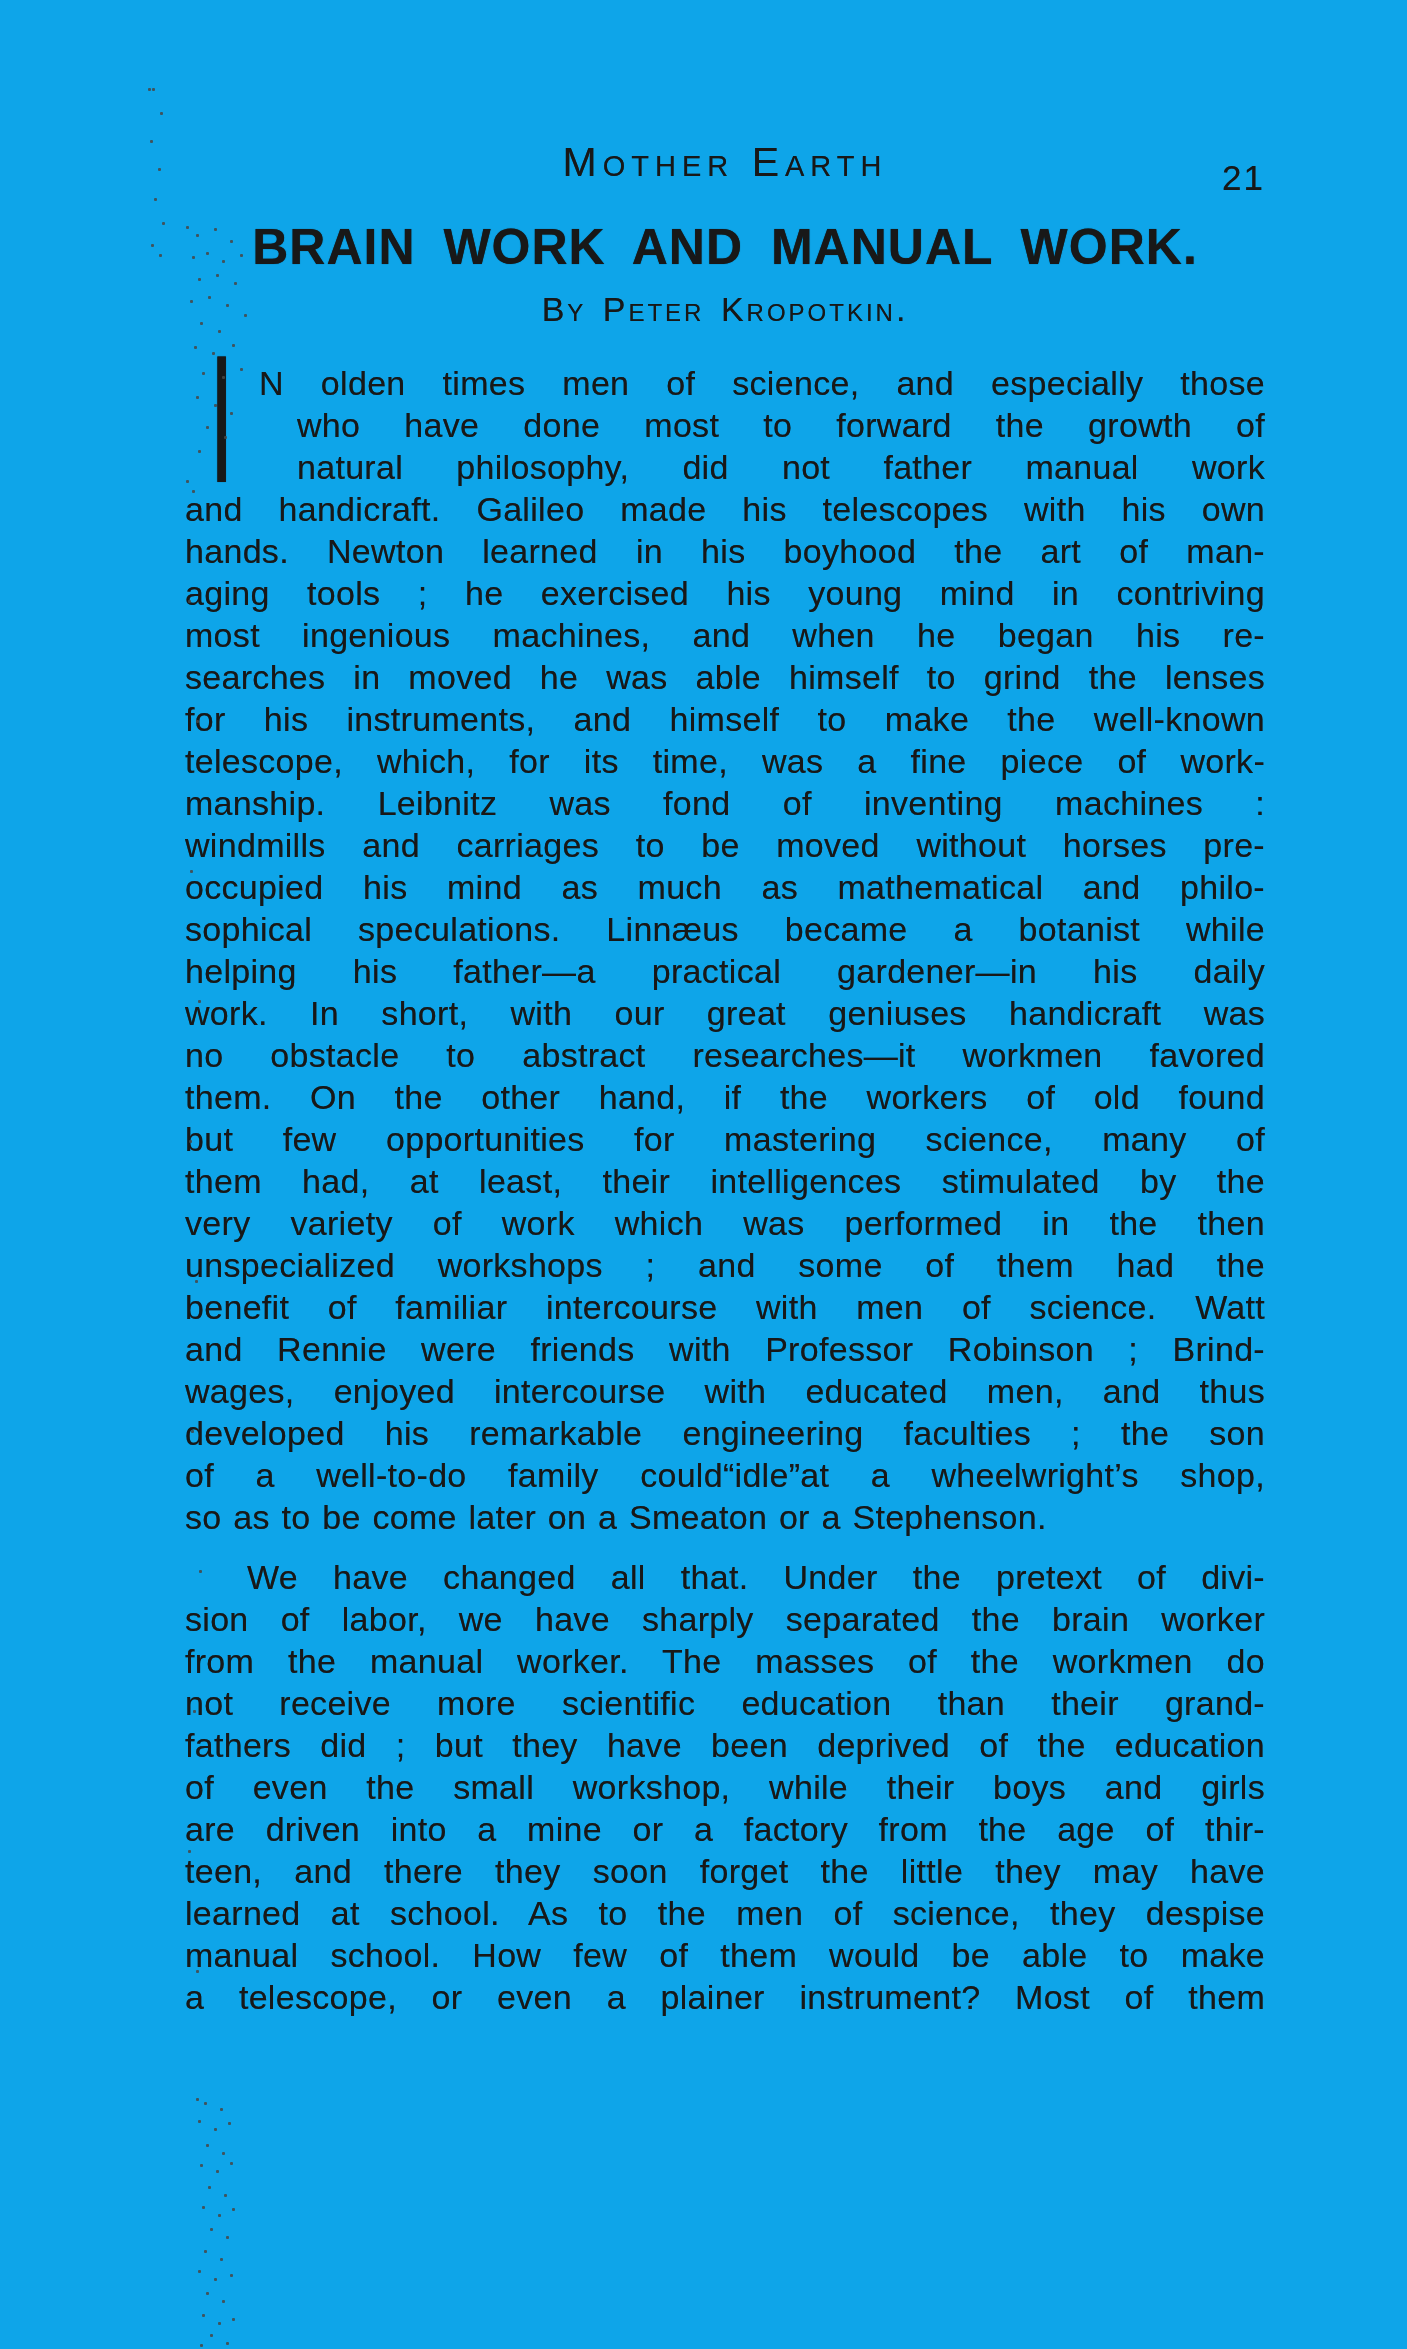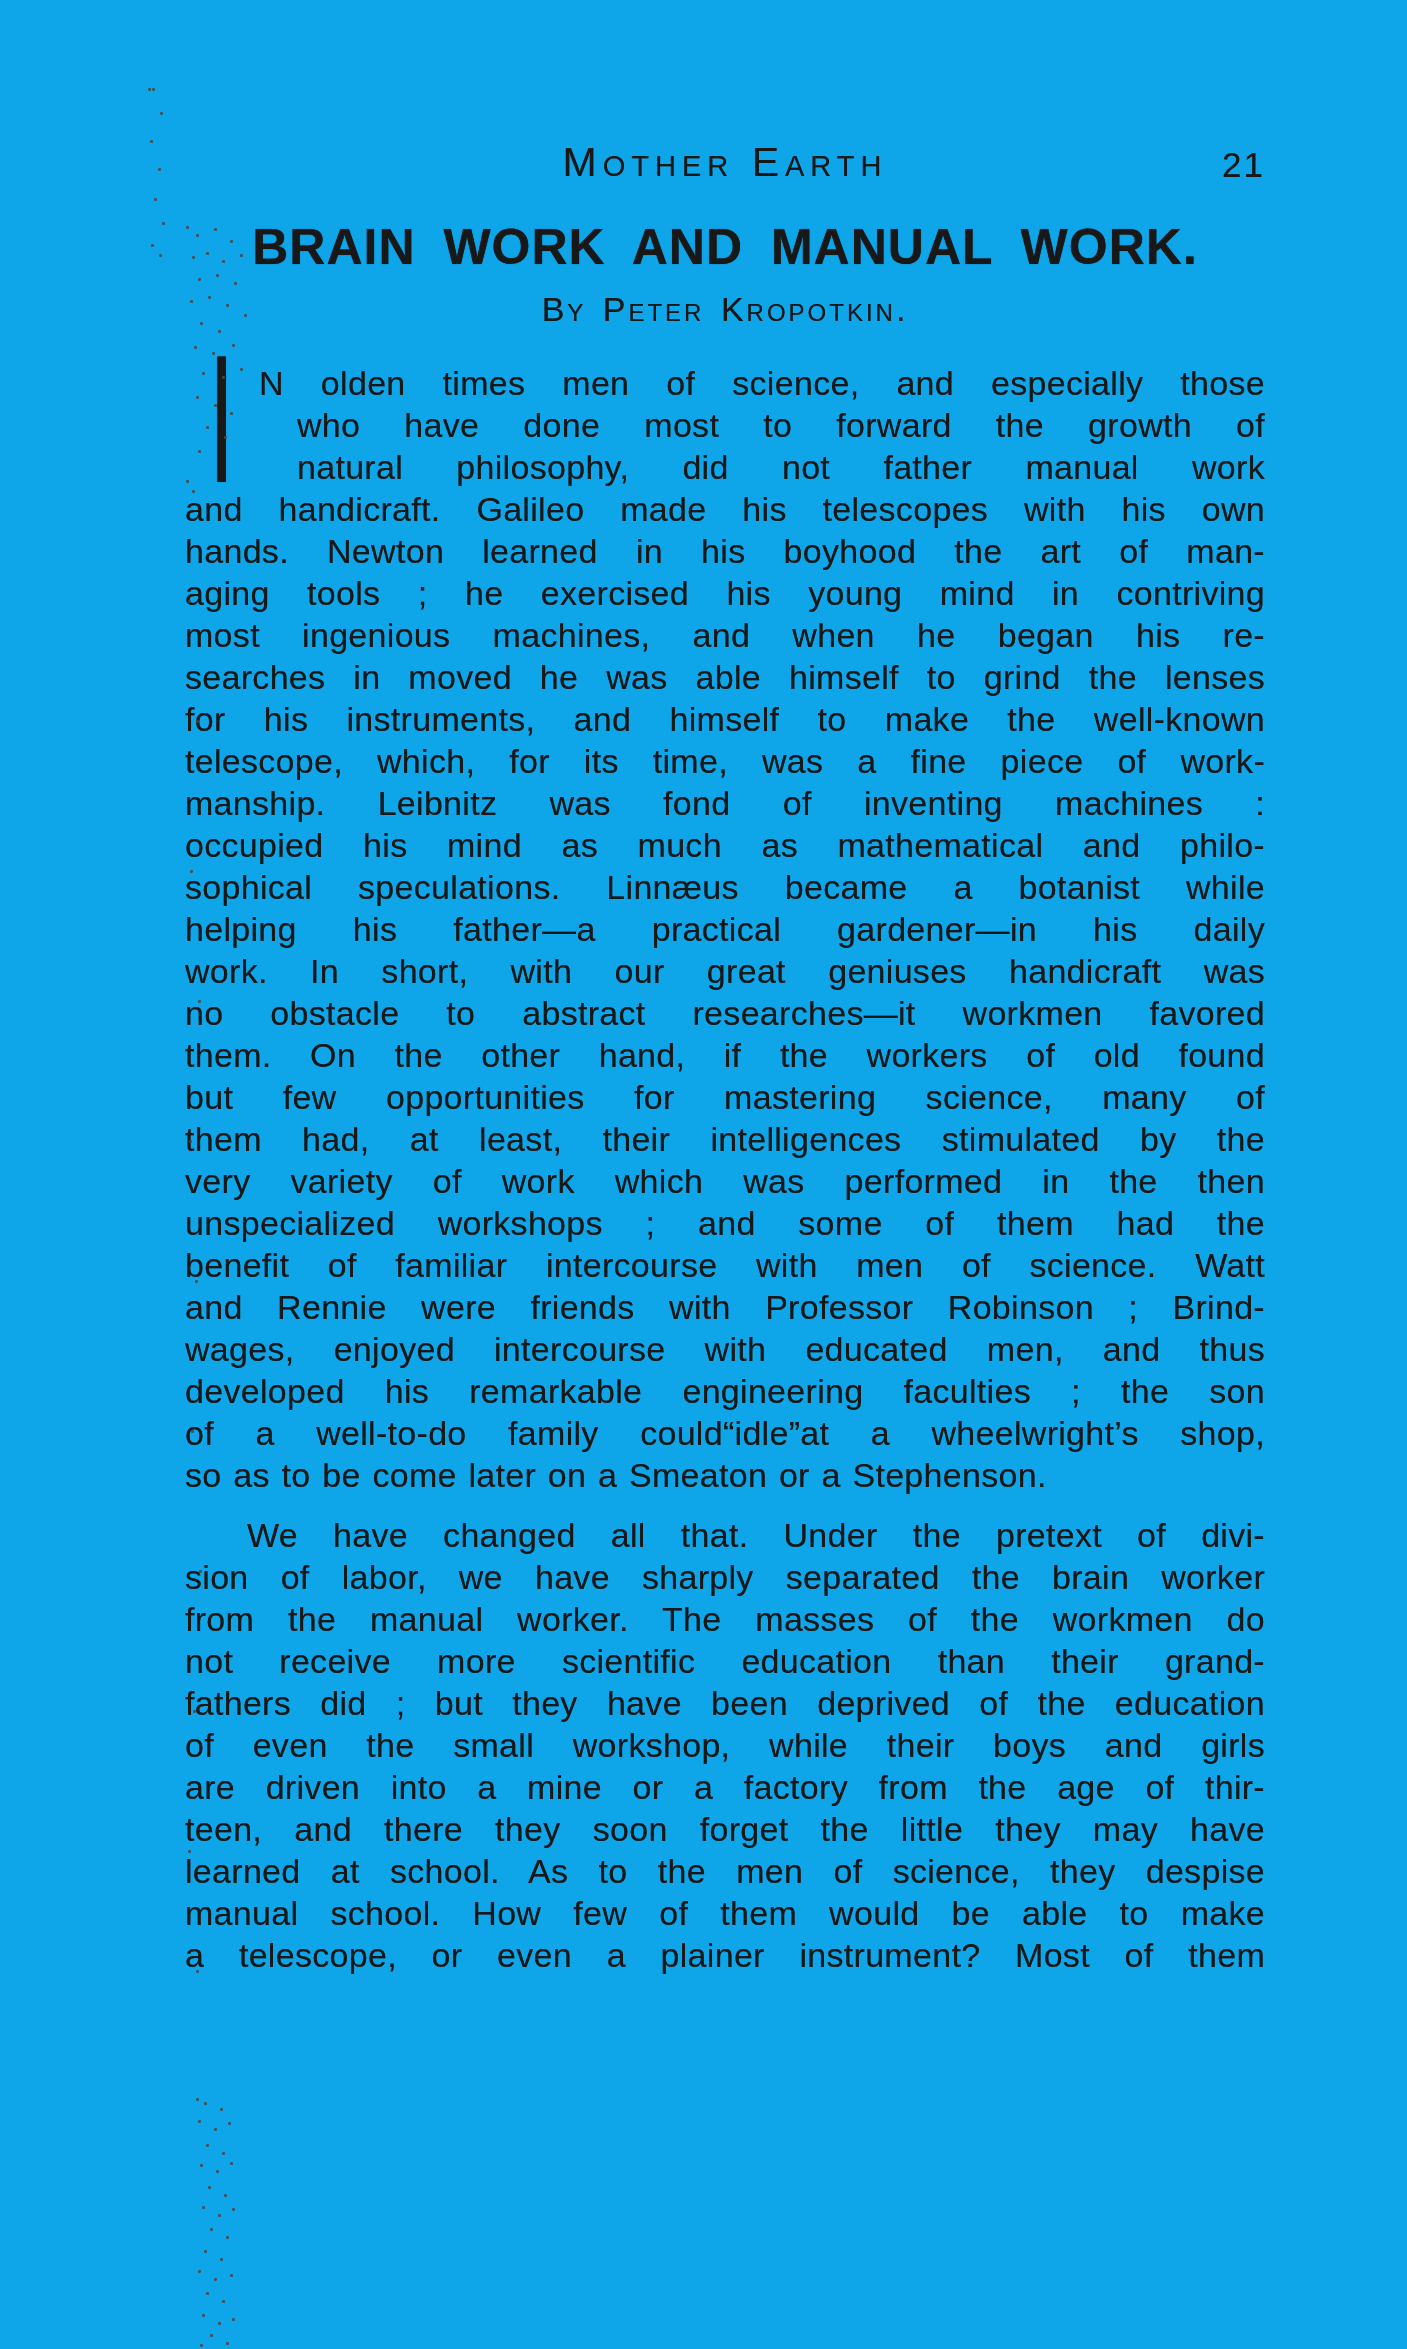--- a/index.html
+++ b/index.html
@@ -12,21 +12,21 @@
     font-family: Liberation Sans, sans-serif;
     color: #181818;
   }
   .journal-title {
     position: absolute; top: 138px; left: 185px; width: 1080px;
     text-align: center; font-size: 41px; line-height: 48px;
     font-variant: small-caps; letter-spacing: 6px;
     text-shadow: 0 0 0.6px rgba(20,20,20,0.65);
   }
   .page-number {
-    position: absolute; top: 143px; left: 185px; width: 1080px;
+    position: absolute; top: 156px; left: 185px; width: 1080px;
     text-align: right; font-size: 35px; line-height: 44px; letter-spacing: 2px;
     text-shadow: 0 0 0.6px rgba(20,20,20,0.65);
   }
   .article-title {
     position: absolute; top: 220px; left: 185px; width: 1080px;
     text-align: center; font-size: 50px; line-height: 54px;
     font-weight: bold; letter-spacing: 1px; word-spacing: 13px;
     text-shadow: 0 0 0.8px rgba(10,10,10,0.8);
   }
   .byline {
@@ -98,20 +98,21 @@
       <div class="l dc2">who have done most to forward the growth of</div>
       <div class="l dc2">natural philosophy, did not father manual work</div>
       <div class="l">and handicraft. Galileo made his telescopes with his own</div>
       <div class="l">hands. Newton learned in his boyhood the art of man-</div>
       <div class="l">aging tools ; he exercised his young mind in contriving</div>
       <div class="l">most ingenious machines, and when he began his re-</div>
       <div class="l">searches in moved he was able himself to grind the lenses</div>
       <div class="l">for his instruments, and himself to make the well-known</div>
       <div class="l">telescope, which, for its time, was a fine piece of work-</div>
       <div class="l">manship. Leibnitz was fond of inventing machines :</div>
+      <div class="l">windmills and carriages to be moved without horses pre-</div>
       <div class="l">occupied his mind as much as mathematical and philo-</div>
       <div class="l">sophical speculations. Linnæus became a botanist while</div>
       <div class="l">helping his father—a practical gardener—in his daily</div>
       <div class="l">work. In short, with our great geniuses handicraft was</div>
       <div class="l">no obstacle to abstract researches—it workmen favored</div>
       <div class="l">them. On the other hand, if the workers of old found</div>
       <div class="l">but few opportunities for mastering science, many of</div>
       <div class="l">them had, at least, their intelligences stimulated by the</div>
       <div class="l">very variety of work which was performed in the then</div>
       <div class="l">unspecialized workshops ; and some of them had the</div>

